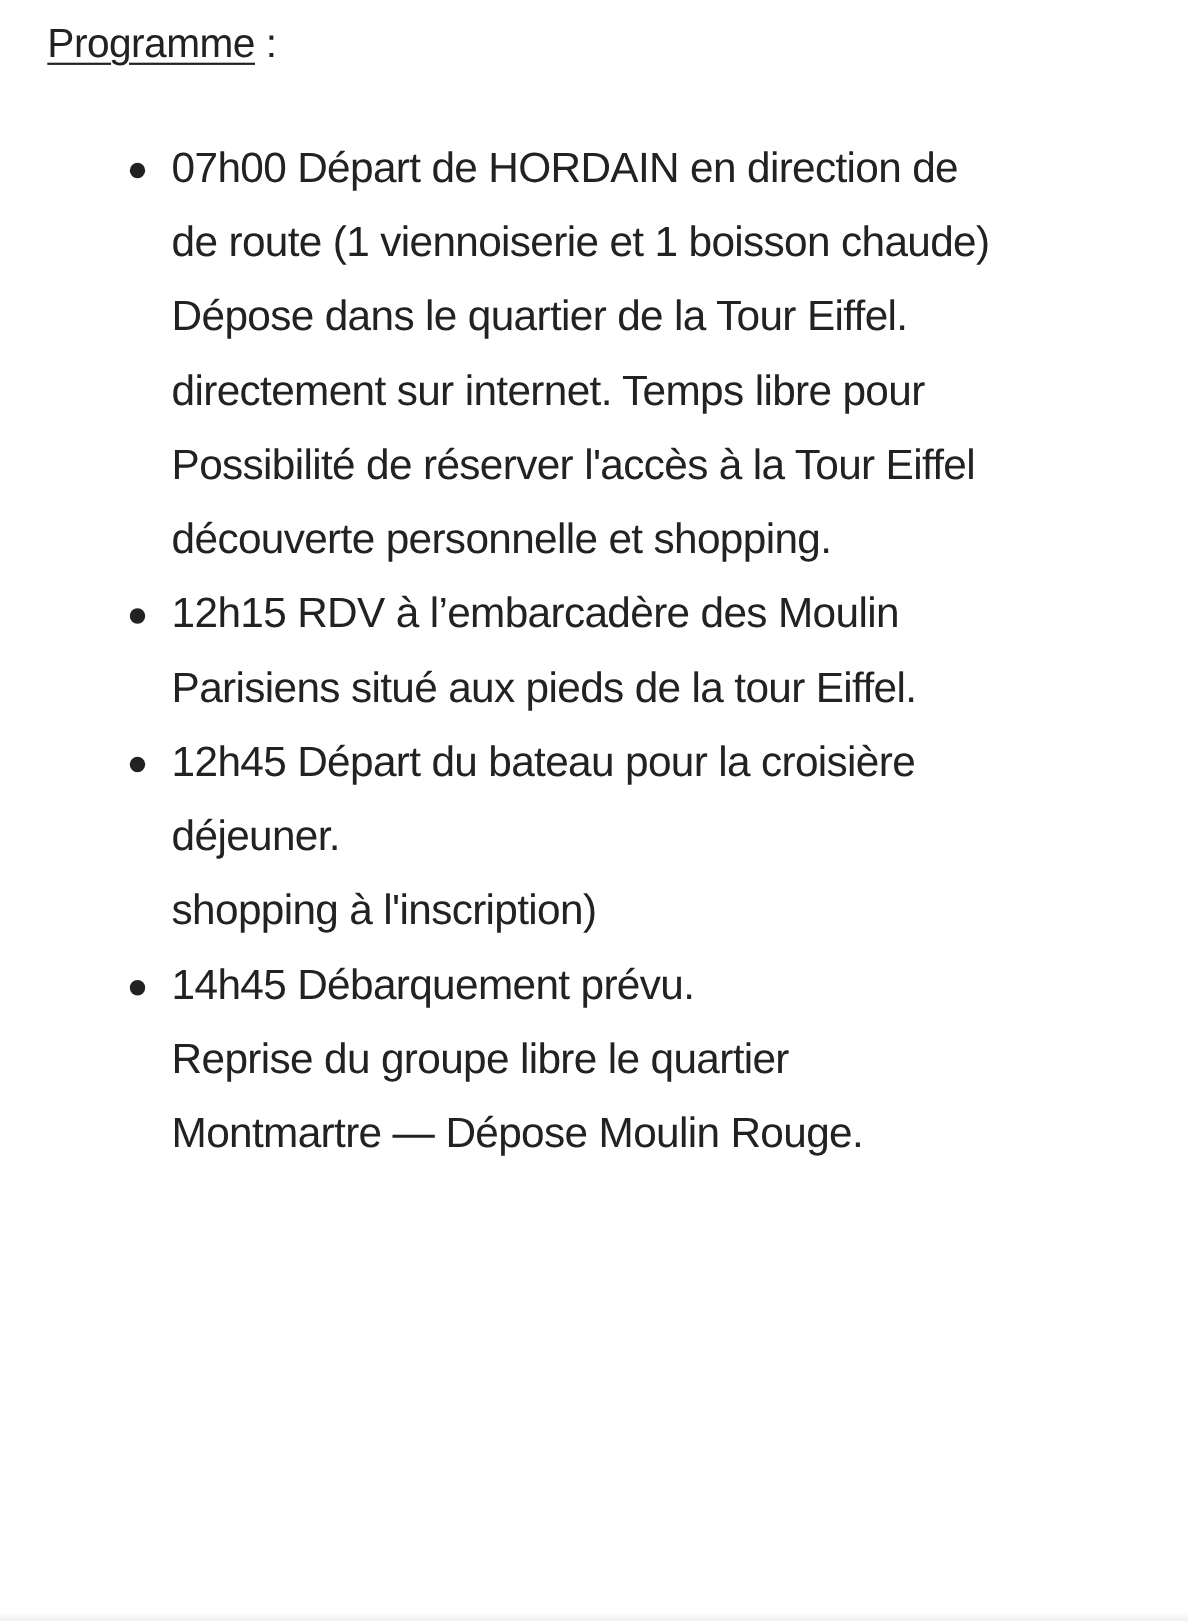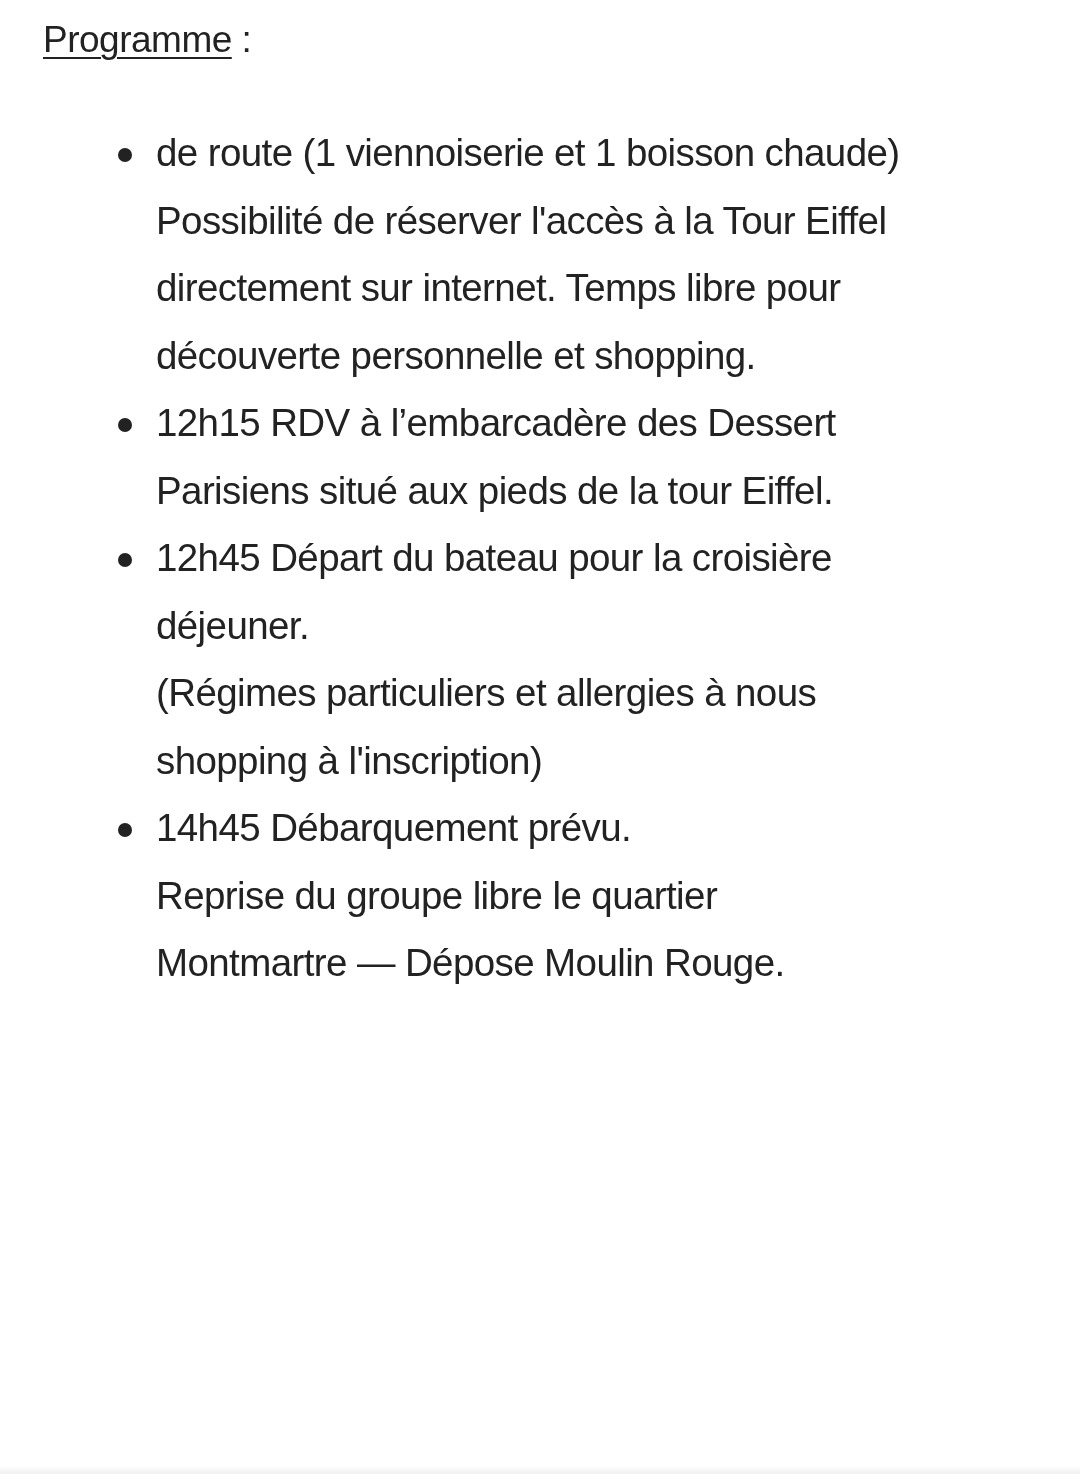--- a/index.html
+++ b/index.html
@@ -84,37 +84,38 @@
 <div class="page">
 
   <div class="heading">
     <span class="u">Programme</span><span> :</span>
   </div>
 
   <ul class="list">
 
     <li class="item">
       <span class="bullet"></span>
+      <span class="line">07h00 Départ de HORDAIN en direction de</span>
       <span class="line">de route (1 viennoiserie et 1 boisson chaude)</span>
+      <span class="line">Dépose dans le quartier de la Tour Eiffel.</span>
+      <span class="line">directement sur internet. Temps libre pour</span>
       <span class="line">Possibilité de réserver l'accès à la Tour Eiffel</span>
-      <span class="line">directement sur internet. Temps libre pour</span>
       <span class="line">découverte personnelle et shopping.</span>
     </li>
 
     <li class="item">
       <span class="bullet"></span>
-      <span class="line">12h15 RDV à l’embarcadère des Dessert</span>
+      <span class="line">12h15 RDV à l’embarcadère des Moulin</span>
       <span class="line">Parisiens situé aux pieds de la tour Eiffel.</span>
     </li>
 
     <li class="item">
       <span class="bullet"></span>
       <span class="line">12h45 Départ du bateau pour la croisière</span>
       <span class="line">déjeuner.</span>
-      <span class="line">(Régimes particuliers et allergies à nous</span>
       <span class="line">shopping à l'inscription)</span>
     </li>
 
     <li class="item">
       <span class="bullet"></span>
       <span class="line">14h45 Débarquement prévu.</span>
       <span class="line">Reprise du groupe libre le quartier</span>
       <span class="line">Montmartre — Dépose Moulin Rouge.</span>
     </li>
 

